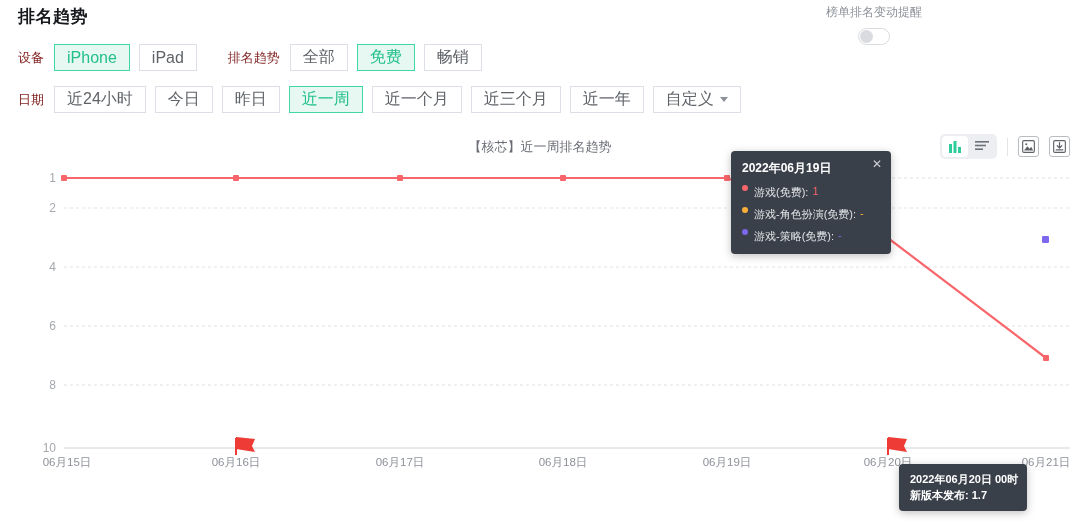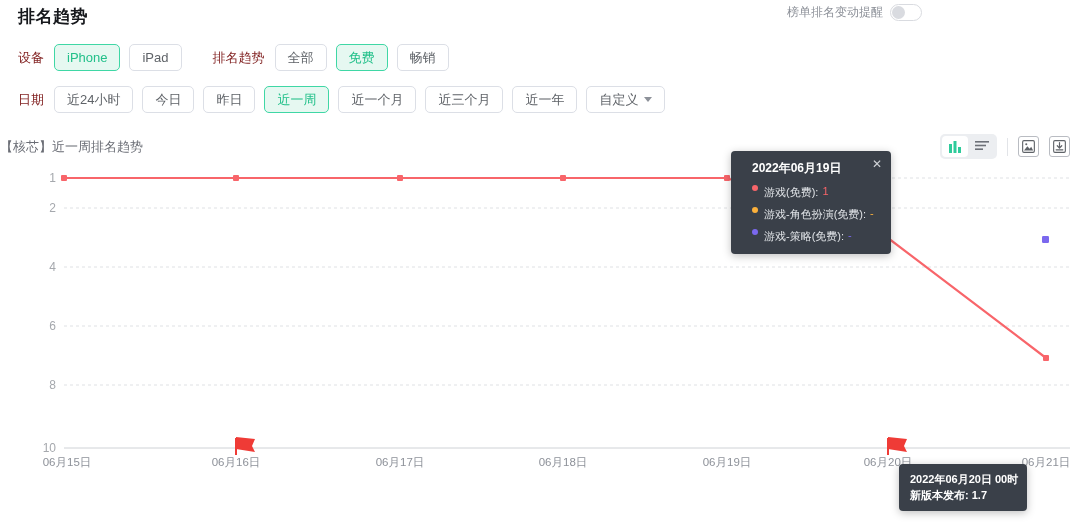--- a/index.html
+++ b/index.html
@@ -12,21 +12,21 @@
   }
   .page { position: relative; width: 934px; height: 525px; background:#fff; }
 
   
   .page-title {
     position: absolute; left: 18px; top: 5px;
     font-size: 17px; font-weight: bold; color: #16181c; letter-spacing: .5px;
   }
   .alert-wrap {
     position: absolute; right: 12px; top: 4px;
-    display: flex; align-items: center; gap: 7px;
+    display: flex; align-items: center; gap: 7px; flex-direction: column;
   }
   .alert-label { font-size: 12px; color: #8d9199; }
   .toggle {
     width: 32px; height: 17px; border-radius: 9px;
     background: #ffffff; border: 1px solid #d9dbe0;
     position: relative; cursor: pointer;
   }
   .toggle .knob {
     position: absolute; left: 1px; top: 1px;
     width: 13px; height: 13px; border-radius: 50%;
@@ -37,39 +37,39 @@
   .filter-row { position: absolute; left: 18px; display: flex; align-items: center; }
   .filter-row.r1 { top: 44px; }
   .filter-row.r2 { top: 86px; }
   .flabel {
     font-size: 13px; font-weight: normal; color: #7f1d1d;
     margin-right: 10px; white-space: nowrap; text-align: right;
   }
   .chip {
     height: 27px; min-width: 44px; padding: 8px 12px;
     display: inline-flex; align-items: center; justify-content: center;
-    border: 1px solid #dcdfe6; border-radius: 5px; background: #fff;
-    font-size: 13px; color: #5f6368; margin-right: 9px; cursor: pointer;
+    border: 1px solid #dcdfe6; border-radius: 0; background: #fff;
+    font-size: 16px; color: #5f6368; margin-right: 9px; cursor: pointer;
     white-space: nowrap;
   }
   .chip.active {
     background: #e6f8f1; border-color: #3fd7a5; color: #22c08a; font-weight: 500;
   }
   .chip .caret {
     display:inline-block; margin-left:6px;
     border-left:4px solid transparent; border-right:4px solid transparent;
     border-top:5px solid #8d9199;
   }
   .gap { width: 22px; }
 
   
   .chart-area { position: absolute; left: 0; top: 128px; width: 1080px; height: 397px; }
   .chart-title {
     position: absolute; left: 0; right: 0; top: 10px;
-    text-align: left; font-size: 13px; color: #6a6d75;
+    text-align: center; font-size: 13px; color: #6a6d75;
   }
 
   
   .chart-tools { position: absolute; right: 10px; top: 6px; display: flex; align-items: center; gap: 10px; }
   .seg {
     display: flex; align-items: center; background: #eceef1;
     border-radius: 5px; padding: 2px; gap: 1px;
   }
   .seg-btn {
     width: 26px; height: 21px; border-radius: 4px;
@@ -83,21 +83,21 @@
   }
 
   
   .plot { position: absolute; left: 0; top: 0; width: 1080px; height: 397px; }
 
   
   .tooltip {
     position: absolute; background: #3a4049; border-radius: 4px;
     color: #fff; box-shadow: 0 2px 8px rgba(0,0,0,.25);
   }
-  #hover-tooltip { left: 731px; top: 151px; width: 160px; padding: 9px 11px 10px 21px; }
+  #hover-tooltip { left: 731px; top: 151px; width: 160px; padding: 9px 11px 10px 11px; }
   .tt-date { font-size: 12px; font-weight: bold; color: #fff; margin-bottom: 8px; }
   .tt-close {
     position: absolute; right: 9px; top: 7px; font-size: 12px;
     color: #cfd2d6; cursor: pointer; line-height: 1;
   }
   .tt-row { display: flex; font-size: 11px; margin-top: 7px; color: #dfe2e6; }
   .tt-dot { width: 6px; height: 6px; border-radius: 50%; margin-right: 6px; flex: 0 0 auto; }
   .tt-val { margin-left: 4px; }
   #version-tooltip { left: 899px; top: 464px; padding: 7px 9px 8px 11px; }
   .vt-line { font-size: 11px; font-weight: bold; color: #fff; line-height: 16px; white-space: nowrap; }

